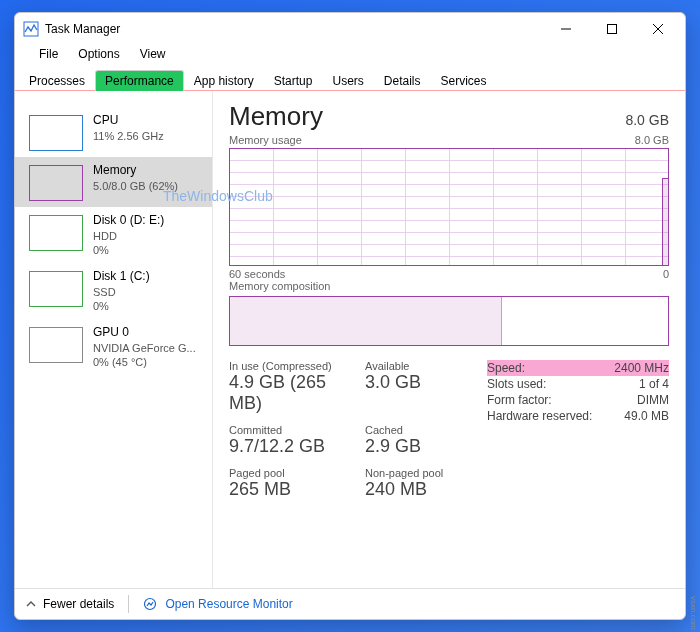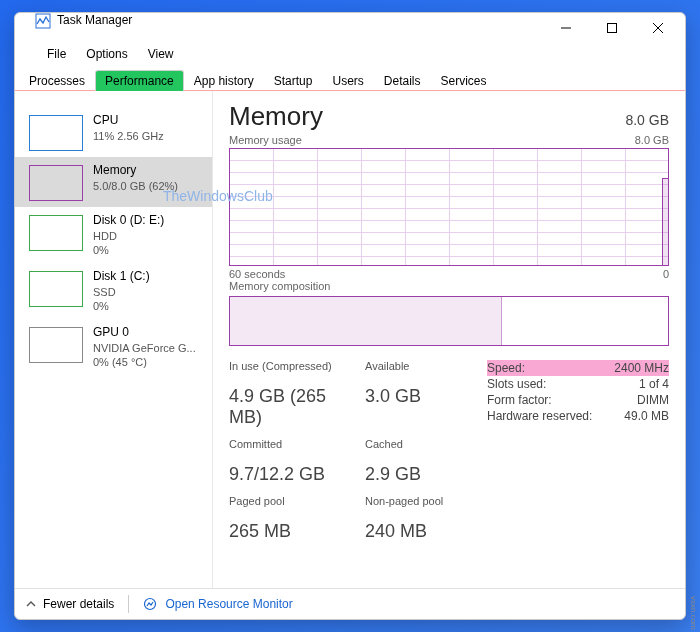--- a/index.html
+++ b/index.html
@@ -19,35 +19,36 @@
     width: 672px; height: 608px;
     background: #ffffff;
     border: 1px solid #c8c8c8;
     border-radius: 6px;
     box-shadow: 0 8px 24px rgba(0,0,0,.25);
     display: flex;
     flex-direction: column;
   }
   .titlebar {
     display: flex;
+    align-items: center;
     height: 32px;
-    padding: 0 4px 0 20px;
+    padding: 0 4px 0 8px;
   }
   .app-icon { width:16px; height:16px; margin-right:6px; }
   .title { font-size: 12px; color:#000; flex:0 0 auto; }
   .title-spacer { flex:1; }
   .winbtn {
     width: 46px; height: 30px;
     display:flex; align-items:center; justify-content:center;
     color:#000;
   }
   .winbtn svg { stroke:#000; }
   .menubar {
     display:flex; gap:4px;
-    padding: 0 6px 4px 24px;
+    padding: 0 6px 4px 16px;
   }
   .menuitem { padding: 2px 8px; font-size:12px; color:#000; }
   .tabbar {
     display:flex;
     border-bottom: 1px solid #fca5a5;
     padding-left: 4px;
     align-items: flex-end;
     height: 24px;
   }
   .tab {
@@ -139,21 +140,21 @@
     display:flex;
     gap: 18px;
     margin-top: 14px;
     align-items: flex-start;
   }
   .stats-left { flex: 0 0 240px; }
   .stat-row { display:flex; gap: 24px; margin-bottom:10px; }
   .stat-col { flex:1; }
   .stat-col.w2 { flex: 0 0 104px; }
   .stat-lbl { font-size:11px; color:#555; }
-  .stat-val { font-size:18px; color:#444; margin-top:14px; }
+  .stat-val { font-size:18px; color:#444; margin-top:0; }
   .stats-right { flex:1; font-size:12px; }
   .info-row { display:flex; justify-content: space-between; padding:1px 0; }
   .info-row.hl { background: #f9a8d4; }
   .info-k { color:#444; }
   .info-v { color:#444; }
   .footer {
     border-top: 1px solid #e0e0e0;
     padding: 6px 10px;
     display:flex;
     gap: 14px;

